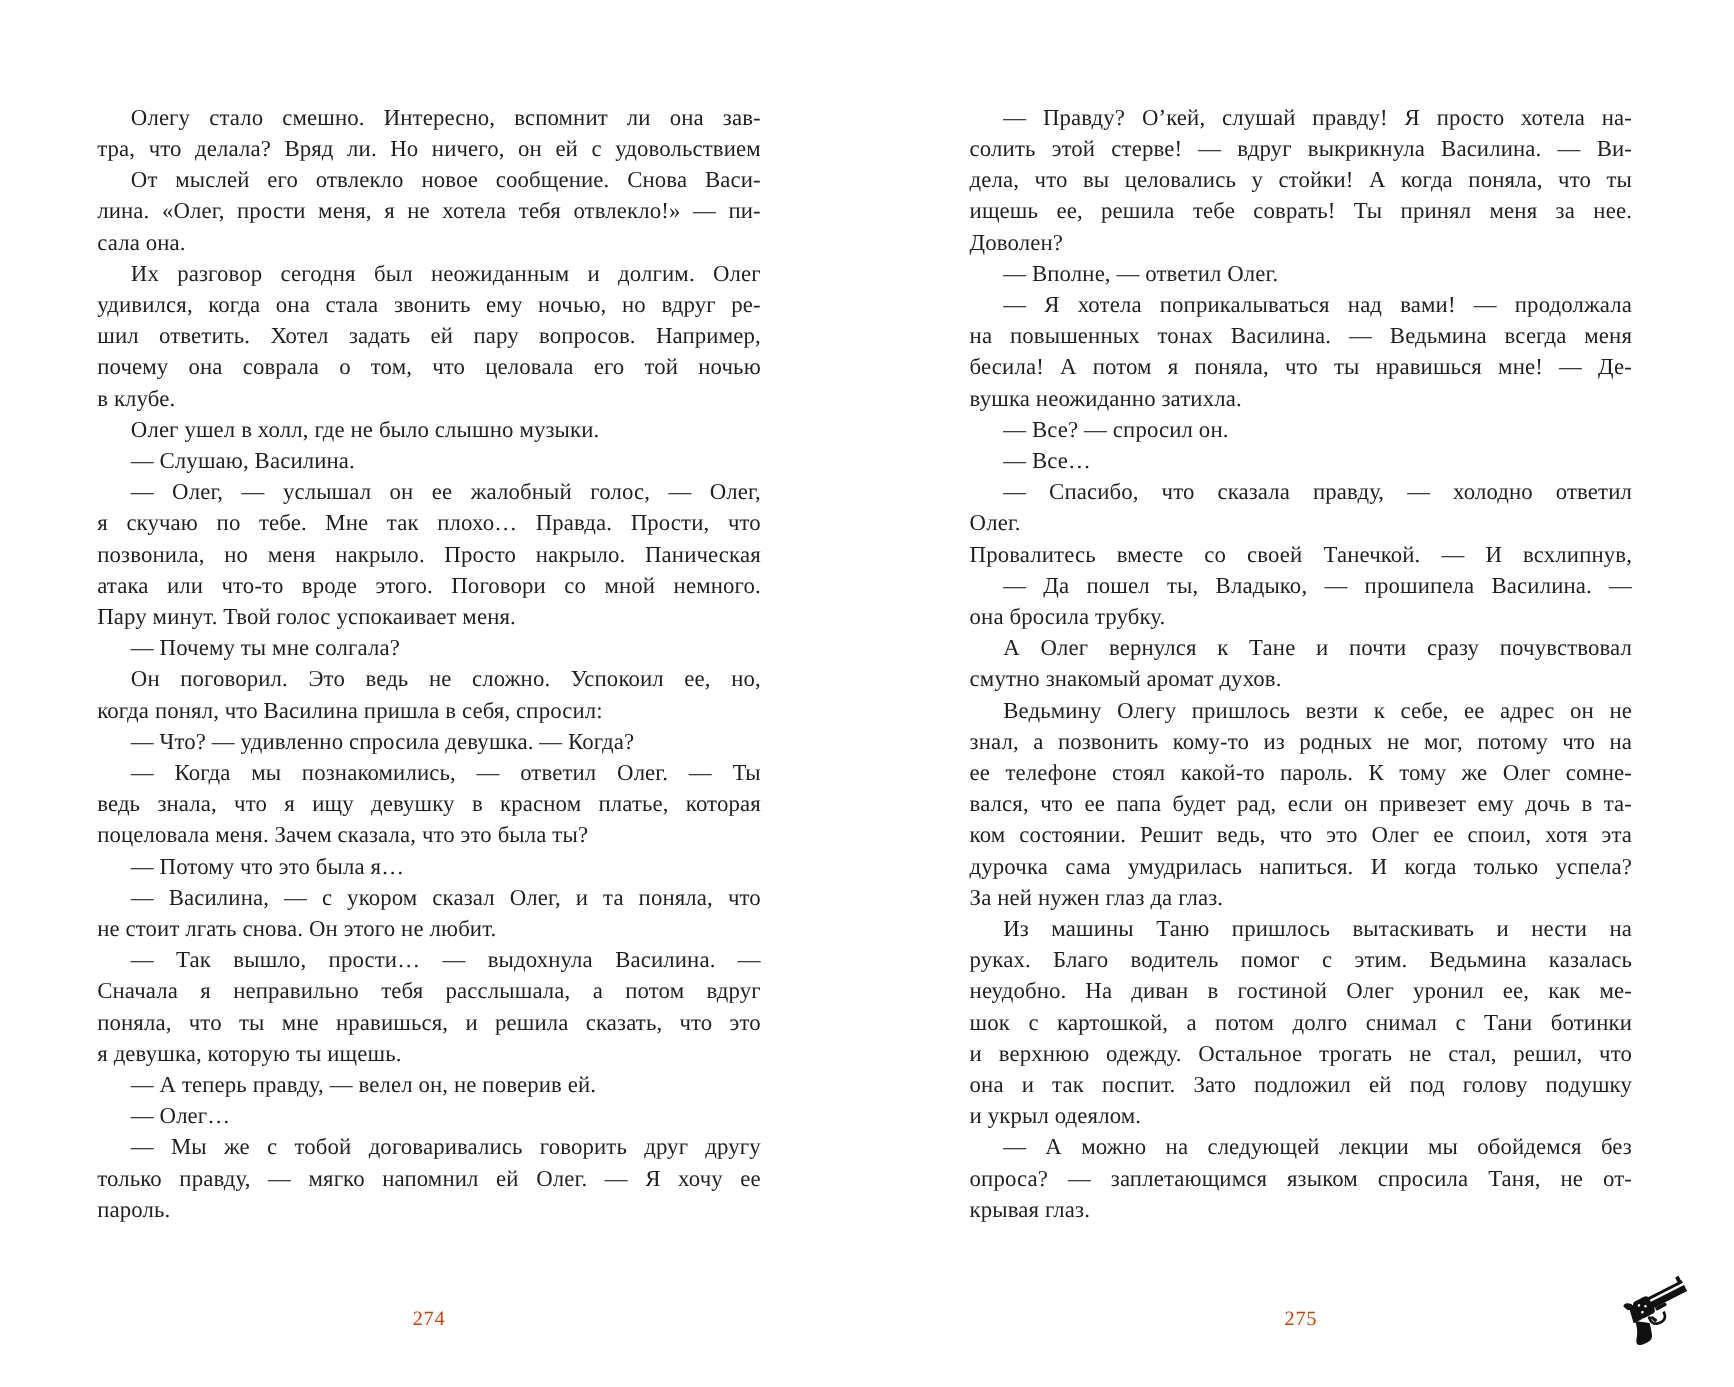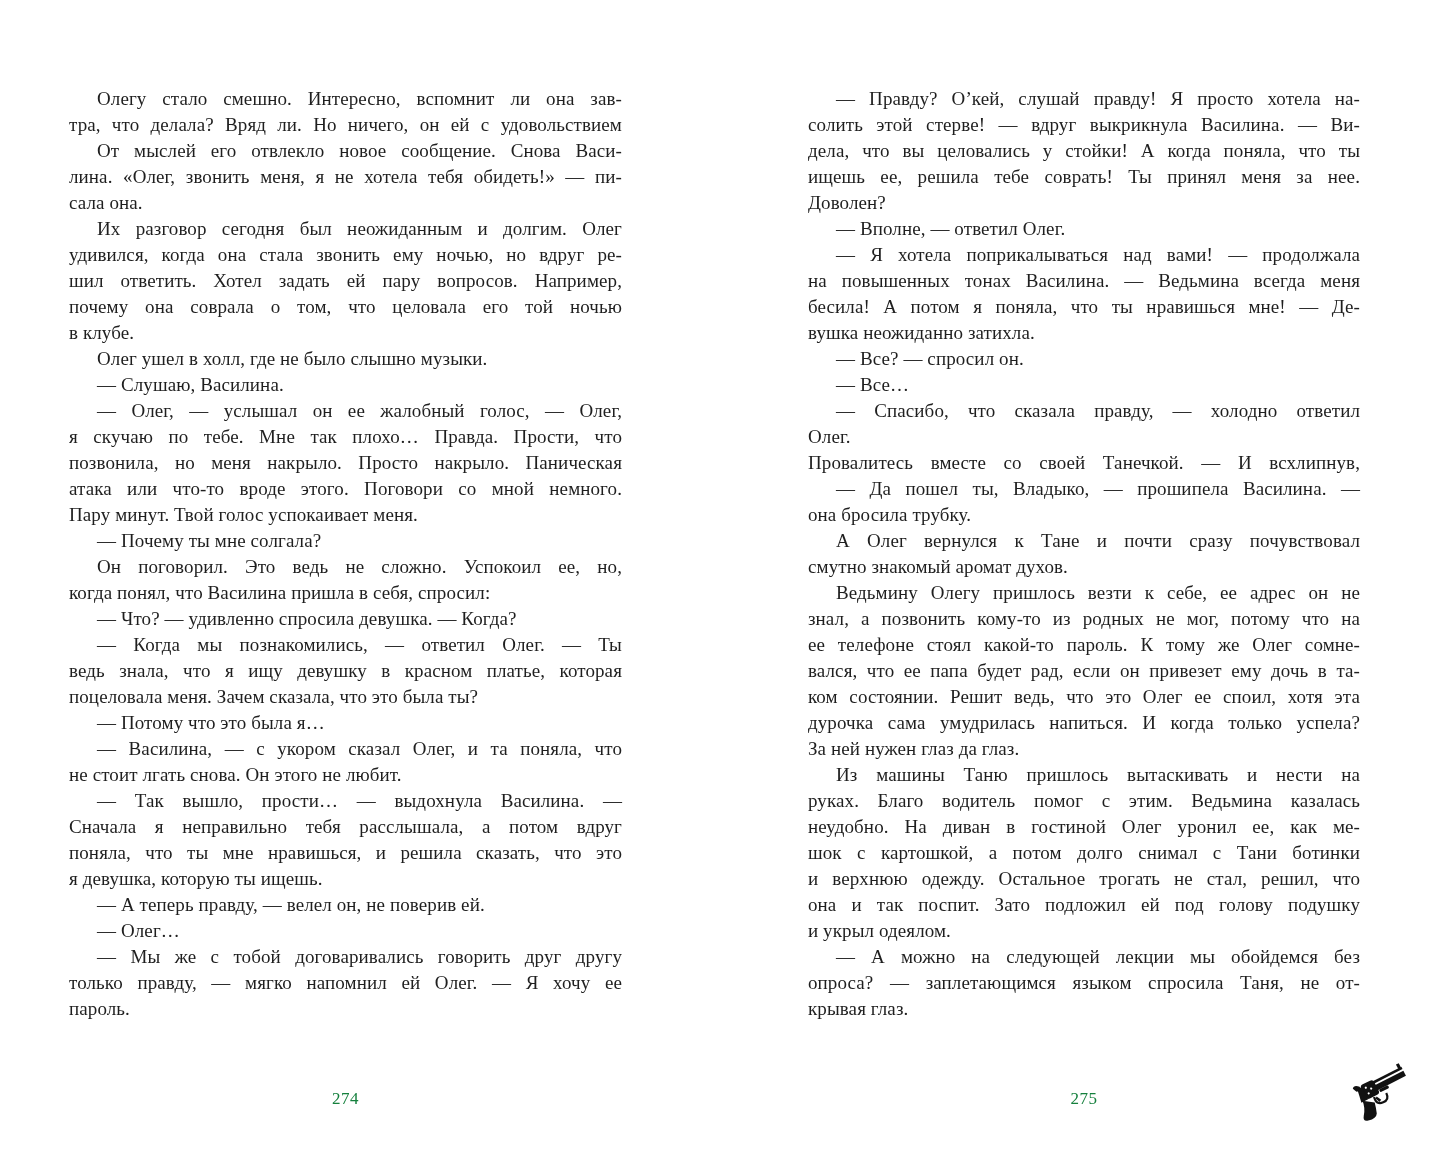--- a/index.html
+++ b/index.html
@@ -13,21 +13,21 @@
     background: #ffffff;
     font-family: "Liberation Serif", "DejaVu Serif", serif;
     color: #1f1f1f;
     overflow: hidden;
   }
   .page {
     position: absolute;
     top: 0;
     height: 1156px;
   }
-  .page.left  { left: 69px;  width: 553px; }
+  .page.left  { left: 81px;  width: 553px; }
   .page.right { left: 808px; width: 552px; }
 
   .text-block {
     position: absolute;
     top: 86px;
     left: 0;
     width: 100%;
   }
   .para {
     margin: 0;
@@ -47,21 +47,21 @@
   .line.first { padding-left: 28px; }
   .line.last  { text-align-last: left; }
 
   .page-number {
     position: absolute;
     top: 1089px;
     left: 0;
     width: 100%;
     text-align: center;
     font-size: 17px;
-    color: #15803d;
+    color: #c2410c;
     letter-spacing: 0.5px;
   }
   .corner-ornament {
     position: absolute;
     left: 1344px;
     top: 1058px;
     width: 76px;
     height: 70px;
   }
 </style>
@@ -69,21 +69,21 @@
 <body>
 
 <div class="page left">
   <div class="text-block">
       <p class="para">
         <span class="line first">Олегу стало смешно. Интересно, вспомнит ли она зав-</span>
         <span class="line">тра, что делала? Вряд ли. Но ничего, он ей с удовольствием</span>
       </p>
       <p class="para">
         <span class="line first">От мыслей его отвлекло новое сообщение. Снова Васи-</span>
-        <span class="line">лина. «Олег, звонить меня, я не хотела тебя обидеть!» — пи-</span>
+        <span class="line">лина. «Олег, прости меня, я не хотела тебя отвлекло!» — пи-</span>
         <span class="line last">сала она.</span>
       </p>
       <p class="para">
         <span class="line first">Их разговор сегодня был неожиданным и долгим. Олег</span>
         <span class="line">удивился, когда она стала звонить ему ночью, но вдруг ре-</span>
         <span class="line">шил ответить. Хотел задать ей пару вопросов. Например,</span>
         <span class="line">почему она соврала о том, что целовала его той ночью</span>
         <span class="line last">в клубе.</span>
       </p>
       <p class="para">

